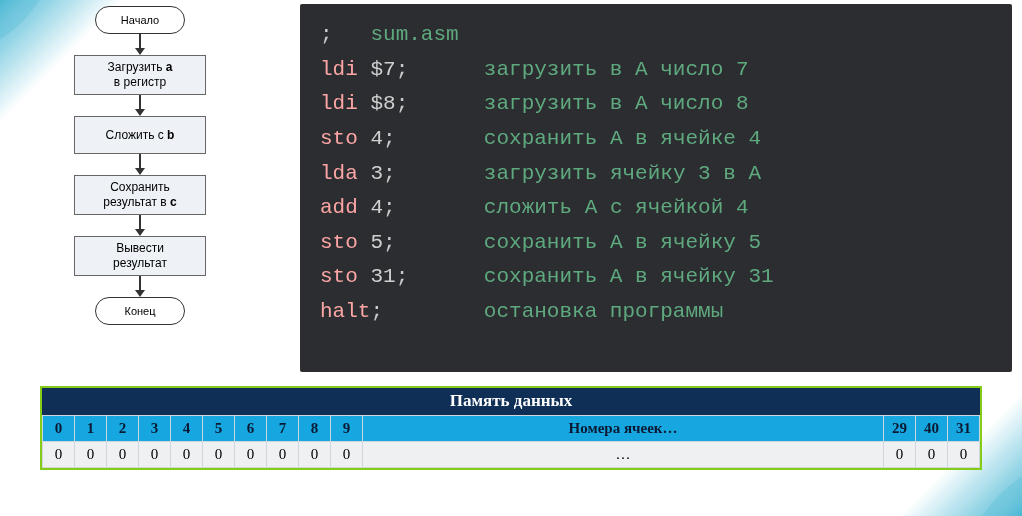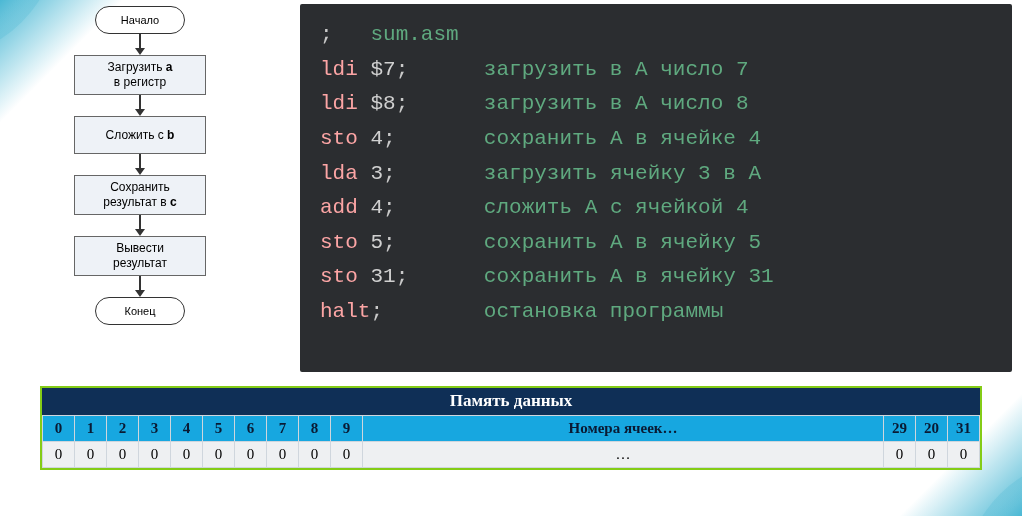--- a/index.html
+++ b/index.html
@@ -241,21 +241,21 @@
             <th>2</th>
             <th>3</th>
             <th>4</th>
             <th>5</th>
             <th>6</th>
             <th>7</th>
             <th>8</th>
             <th>9</th>
             <th class="wide">Номера ячеек…</th>
             <th>29</th>
-            <th>20</th>
+            <th>40</th>
             <th>31</th>
           </tr>
         </thead>
       <tbody>
           <tr id="mem-body">
             <td>0</td>
             <td>0</td>
             <td>0</td>
             <td>0</td>
             <td>0</td>

